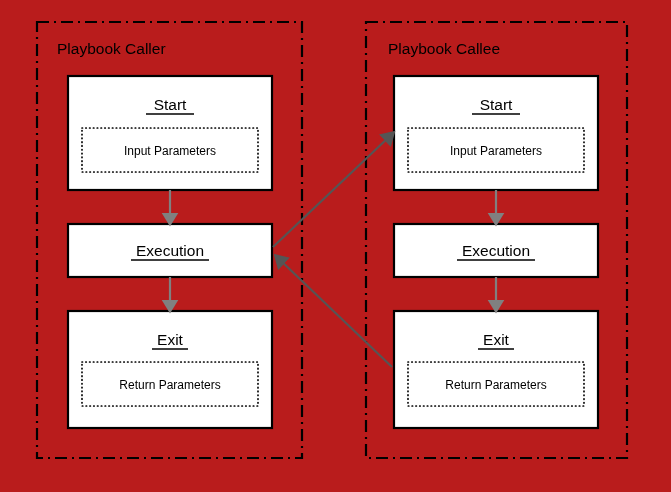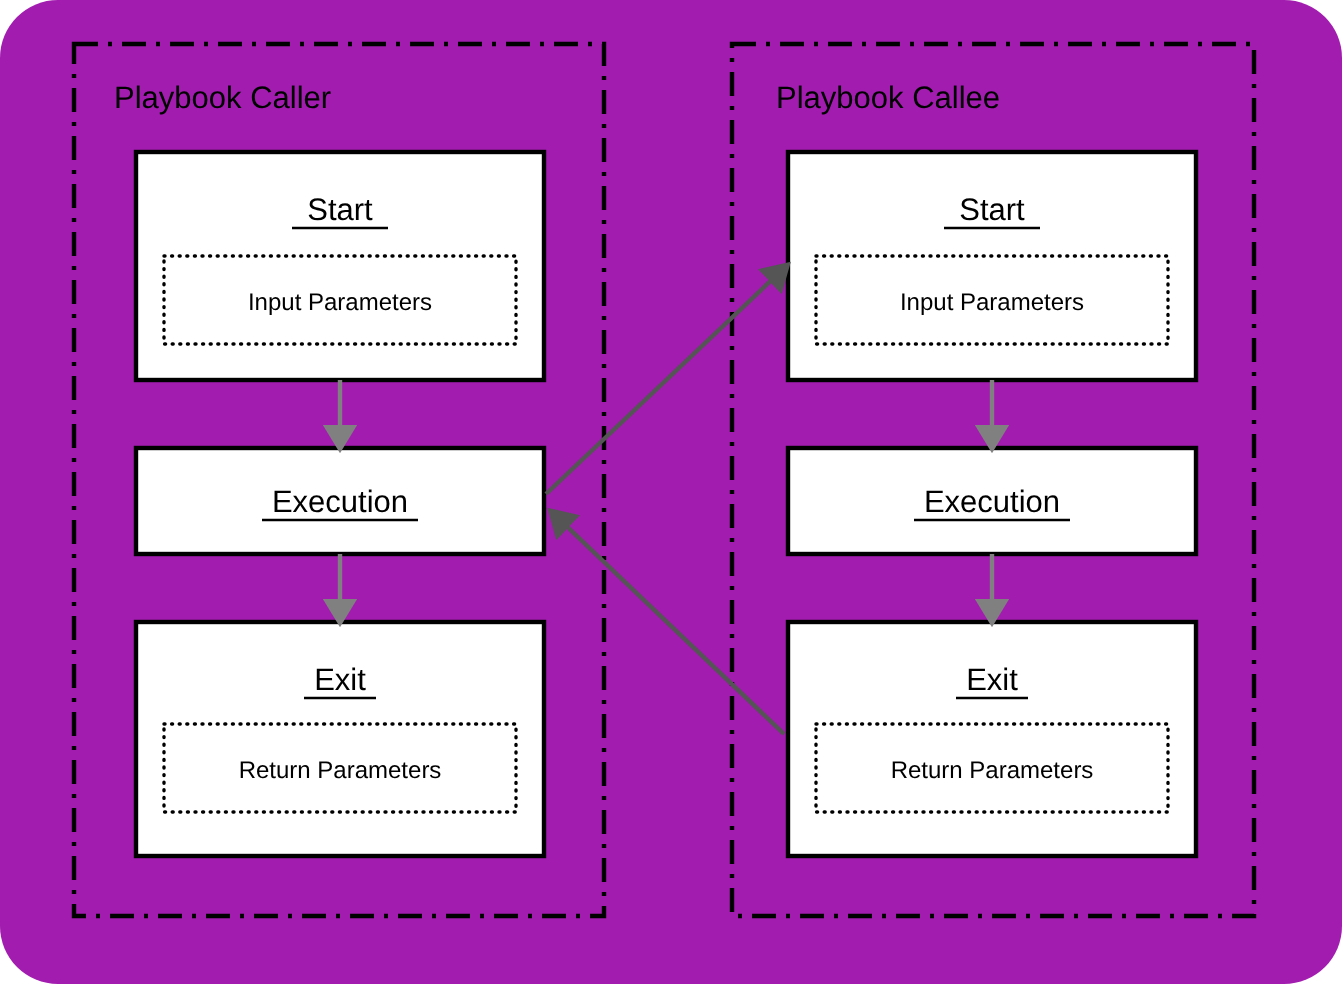--- a/index.html
+++ b/index.html
@@ -10,22 +10,21 @@
   body {
     width: 671px;
     height: 492px;
     font-family: "Liberation Sans", sans-serif;
     overflow: hidden;
   }
   #diagram-root {
     position: relative;
     width: 671px;
     height: 492px;
-    background: #a21caf;
-    border-radius: 29px;
+    background: #b91c1c;
   }
   svg#diagram {
     display: block;
     width: 671px;
     height: 492px;
   }
   .container-frame {
     fill: none;
     stroke: #000000;
     stroke-width: 2.2;

